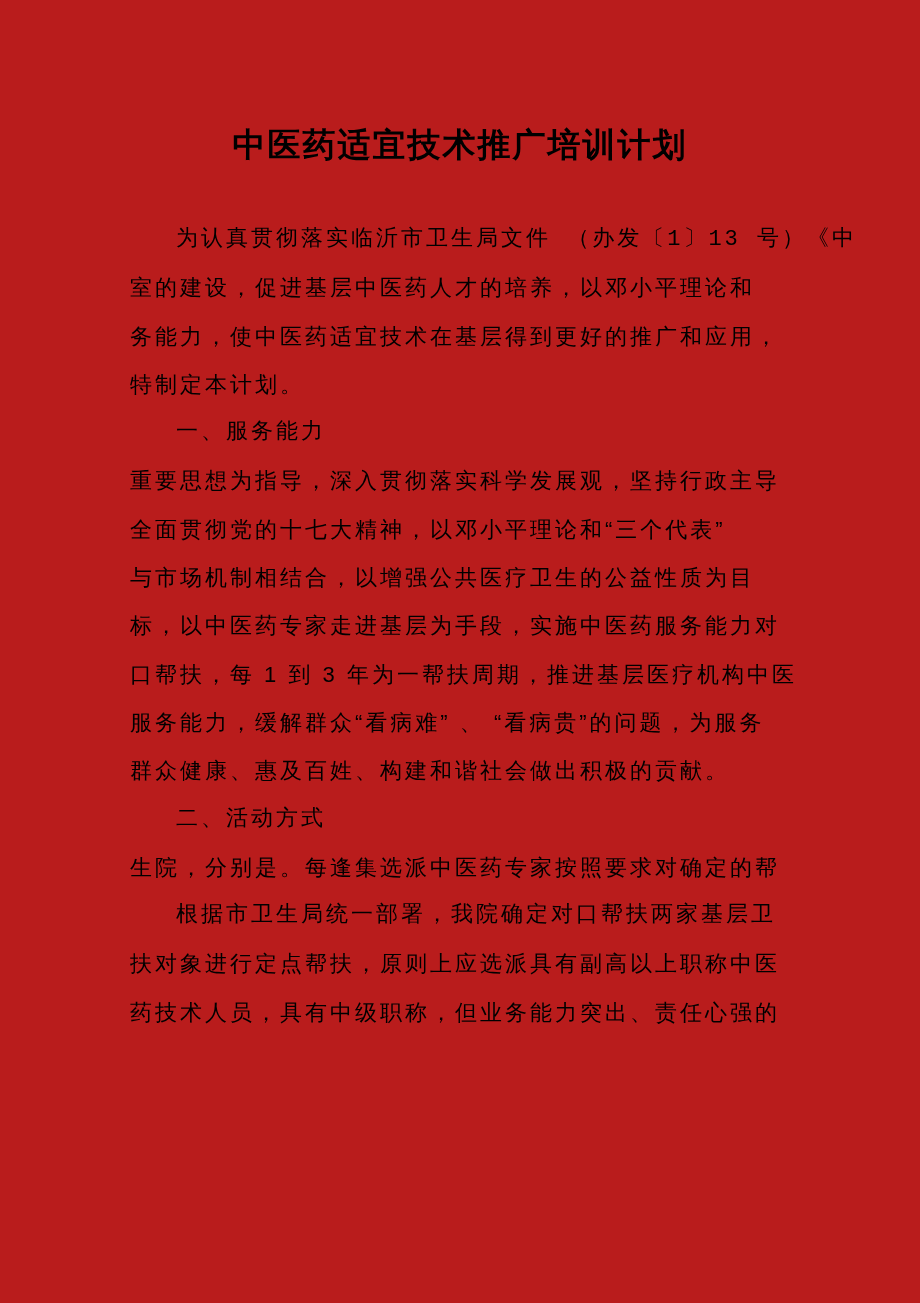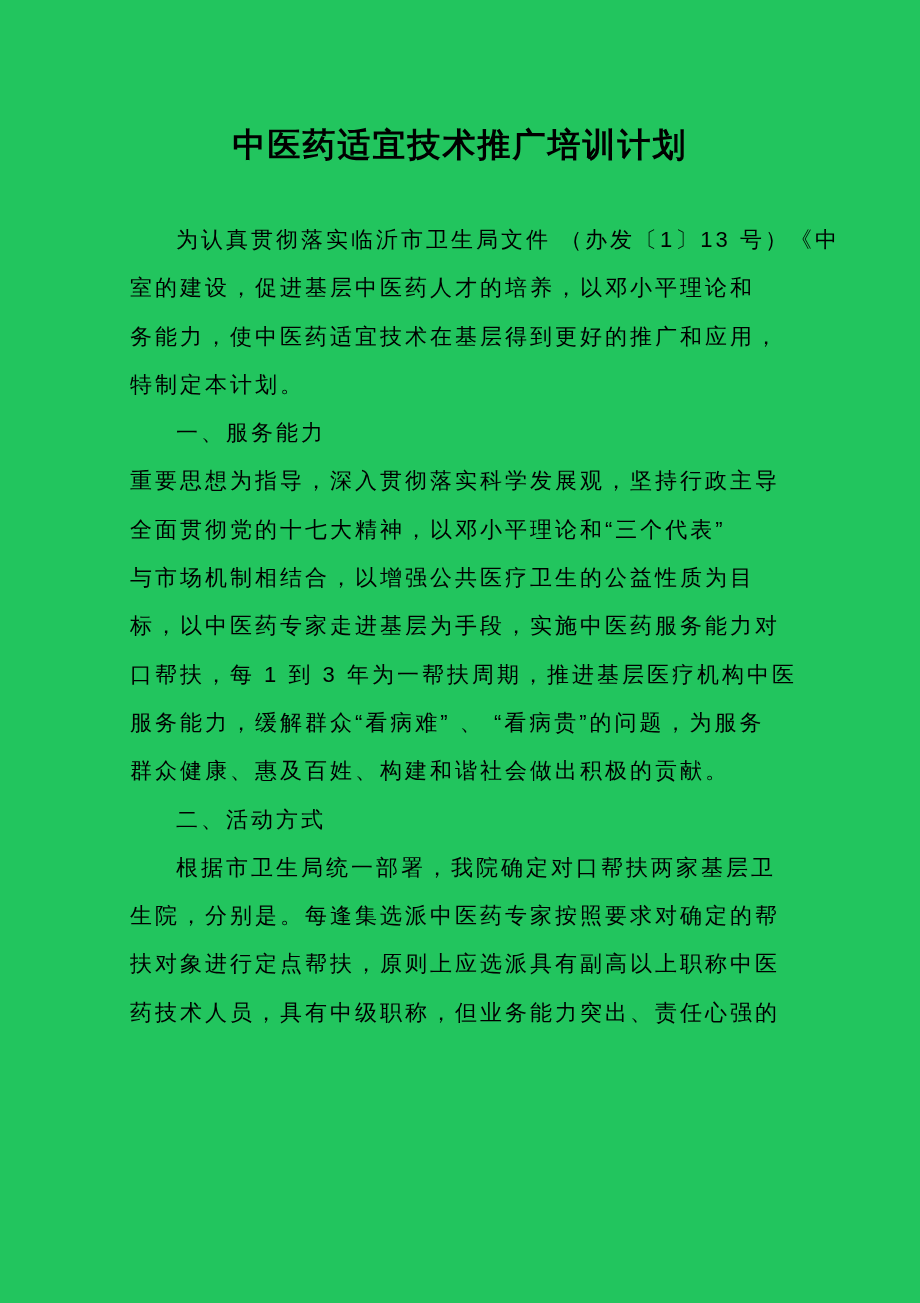--- a/index.html
+++ b/index.html
@@ -4,21 +4,21 @@
 <style>
   html, body {
     margin: 0;
     padding: 0;
     background: #ffffff;
   }
   .page {
     position: relative;
     width: 920px;
     height: 1303px;
-    background: #22c55e;
+    background: #b91c1c;
     color: #000000;
     font-family: "Liberation Sans", "DejaVu Sans", sans-serif;
     overflow: hidden;
   }
   .doc-title {
     margin: 0;
     padding-top: 127px;
     line-height: 36px;
     font-size: 33px;
     font-weight: 600;
@@ -32,20 +32,21 @@
   }
   .line {
     height: 48.3px;
     line-height: 48.3px;
     font-size: 22px;
     letter-spacing: 3px;
     white-space: pre;
   }
   .line.indent {
     padding-left: 46px;
+    font-family: Liberation Mono, monospace;
   }
 </style>
 </head>
 <body>
 
 <div class="page">
   <h1 class="doc-title">中医药适宜技术推广培训计划</h1>
 
   <div class="body-text">
     <div class="line indent">为认真贯彻落实临沂市卫生局文件 （办发〔1〕13 号）《中</div>
@@ -54,18 +55,18 @@
     <div class="line">特制定本计划。</div>
     <div class="line indent">一、服务能力</div>
     <div class="line">重要思想为指导，深入贯彻落实科学发展观，坚持行政主导</div>
     <div class="line">全面贯彻党的十七大精神，以邓小平理论和“三个代表”</div>
     <div class="line">与市场机制相结合，以增强公共医疗卫生的公益性质为目</div>
     <div class="line">标，以中医药专家走进基层为手段，实施中医药服务能力对</div>
     <div class="line">口帮扶，每 1 到 3 年为一帮扶周期，推进基层医疗机构中医</div>
     <div class="line">服务能力，缓解群众“看病难” 、 “看病贵”的问题，为服务</div>
     <div class="line">群众健康、惠及百姓、构建和谐社会做出积极的贡献。</div>
     <div class="line indent">二、活动方式</div>
+    <div class="line">生院，分别是。每逢集选派中医药专家按照要求对确定的帮</div>
     <div class="line indent">根据市卫生局统一部署，我院确定对口帮扶两家基层卫</div>
-    <div class="line">生院，分别是。每逢集选派中医药专家按照要求对确定的帮</div>
     <div class="line">扶对象进行定点帮扶，原则上应选派具有副高以上职称中医</div>
     <div class="line">药技术人员，具有中级职称，但业务能力突出、责任心强的</div>
   </div>
 </div>
 
 </body></html>

